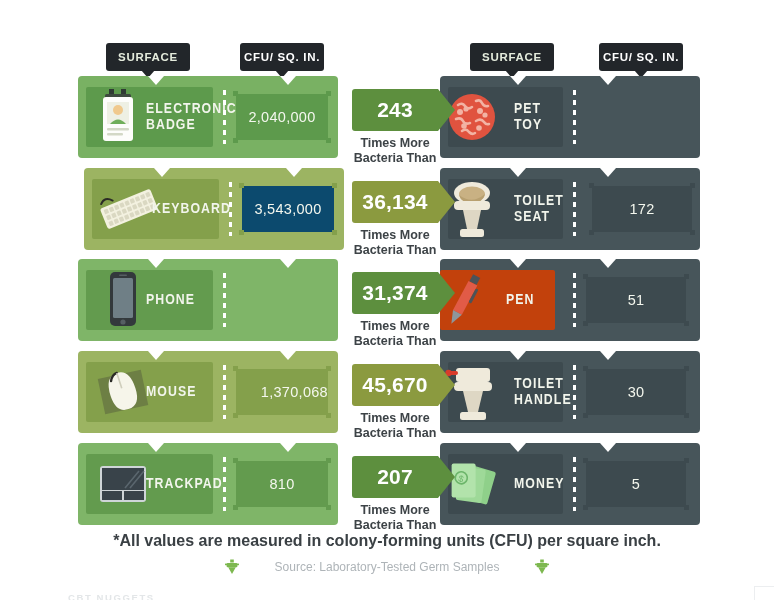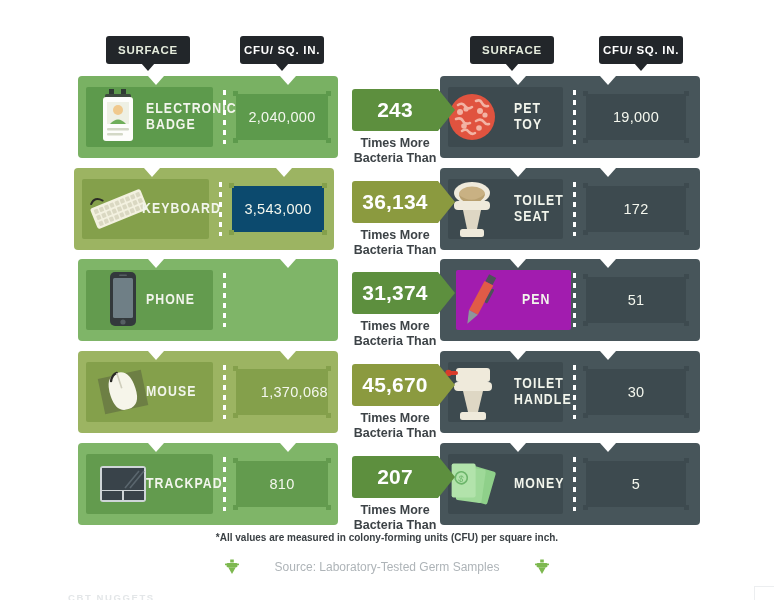--- a/index.html
+++ b/index.html
@@ -13,20 +13,21 @@
 
   
   .tab {
     position: absolute;
     background: #22262a;
     border-radius: 3px;
     height: 28px;
     display: flex; align-items: center; justify-content: center;
     font-size: 11.5px; font-weight: bold; letter-spacing: .7px;
     color: #ffffff;
+    margin-top: 7px;
   }
   .tab.surface { color: #e5ecdd; }
   .tab .nub {
     position: absolute; bottom: -7px; left: 50%; margin-left: -7px;
     width: 0; height: 0;
     border-left: 7px solid transparent;
     border-right: 7px solid transparent;
     border-top: 8px solid #22262a;
   }
 
@@ -89,21 +90,21 @@
   .arrow-num { font-size: 21px; font-weight: bold; color: #ffffff; letter-spacing: .2px; }
   .mid-cap {
     margin-top: 5px;
     font-size: 12.5px; font-weight: bold; color: #3d4347;
     line-height: 1.18; white-space: pre-line;
   }
 
   
   .footnote {
     position: absolute; width: 774px; text-align: center;
-    font-size: 10px; font-weight: bold; color: #3a4044;
+    font-size: 16px; font-weight: bold; color: #3a4044;
   }
   .sourceline {
     position: absolute; width: 774px;
     display: flex; align-items: center; justify-content: center; gap: 36px;
     font-size: 12px; color: #aeb4b8;
   }
   .brand {
     position: absolute; font-size: 9.5px; letter-spacing: 1.6px;
     color: #e3e6e8; font-weight: bold;
   }
@@ -185,37 +186,30 @@
                 <circle cx="39" cy="28" r="2.6"></circle>
              <circle cx="18" cy="39" r="2.8"></circle>
                 <circle cx="33" cy="41" r="2.8"></circle>
            </g>
             </svg>
           </div>
           <div class="label-text" style="position: absolute; left: 66px;">PET
 TOY</div>
         </div>
         <div class="dashed" style="left: 133px; top: 14px; height: 54px;"></div>
-        <div class="val-box" style="left: 146px; top: 18px; width: 100px; height: 46px; background: rgb(61, 74, 79);">
-          <span class="val-text">19,000</span>
-          <div class="corner" style="background: rgb(61, 74, 79); left: -3px; top: -3px;"></div>
-          <div class="corner" style="background: rgb(61, 74, 79); left: -3px; top: calc(100% - 2px);"></div>
-          <div class="corner" style="background: rgb(61, 74, 79); left: calc(100% - 2px); top: -3px;"></div>
-          <div class="corner" style="background: rgb(61, 74, 79); left: calc(100% - 2px); top: calc(100% - 2px);"></div>
-        </div>
       </div>
       <div class="mid" style="left: 345px; top: 89px;">
         <div class="arrow" style="background: rgb(93, 143, 62);">
           <span class="head" style="border-left: 17px solid rgb(93, 143, 62);"></span>
           <span class="arrow-num">243</span>
         </div>
         <div class="mid-cap">Times More
 Bacteria Than</div>
       </div>
-      <div class="row" style="left: 74px; top: 168px; width: 260px; height: 82px; background: rgb(156, 180, 98); padding-left: 48px;">
+      <div class="row" style="left: 84px; top: 168px; width: 260px; height: 82px; background: rgb(156, 180, 98); padding-left: 48px;">
         <div class="notch" style="left: 70px;"></div>
         <div class="notch" style="left: 202px;"></div>
         <div class="label-box" style="left: 8px; top: 11px; width: 127px; height: 60px; background: rgb(132, 160, 75);">
           <div style="position: absolute; left: 4px; top: -4px; width: 65px; height: 68px; display: flex; align-items: center; justify-content: center;">
             <svg width="52" height="60" viewBox="0 0 52 60">
               <g transform="rotate(-22 26 30)">
              <rect x="-1" y="19" width="54" height="22" rx="2.5" fill="#f3f1e0"></rect>
              <rect x="2" y="21.5" width="4.2" height="4.6" rx="0.8" fill="#dad8c2"></rect>
                 <rect x="7.6" y="21.5" width="4.2" height="4.6" rx="0.8" fill="#dad8c2"></rect>
                 <rect x="13.2" y="21.5" width="4.2" height="4.6" rx="0.8" fill="#dad8c2"></rect>
@@ -269,21 +263,21 @@
            <path d="M13 16 q13 10 26 -1 q-2 9 -13 9 q-11 0 -13 -8 z" fill="#b8a070"></path>
            <rect x="8" y="22" width="36" height="9" rx="4" fill="#efeadb"></rect>
            <path d="M17 31 L35 31 L31 50 L21 50 Z" fill="#ded7c4"></path>
            <rect x="14" y="50" width="24" height="8" rx="2.5" fill="#efeadb"></rect>
             </svg>
           </div>
           <div class="label-text" style="position: absolute; left: 66px;">TOILET
 SEAT</div>
         </div>
         <div class="dashed" style="left: 133px; top: 14px; height: 54px;"></div>
-        <div class="val-box" style="left: 146px; top: 18px; width: 100px; height: 46px; background: rgb(61, 74, 79);">
+        <div class="val-box" style="left: 152px; top: 18px; width: 100px; height: 46px; background: rgb(61, 74, 79);">
           <span class="val-text">172</span>
           <div class="corner" style="background: rgb(61, 74, 79); left: -3px; top: -3px;"></div>
           <div class="corner" style="background: rgb(61, 74, 79); left: -3px; top: calc(100% - 2px);"></div>
           <div class="corner" style="background: rgb(61, 74, 79); left: calc(100% - 2px); top: -3px;"></div>
           <div class="corner" style="background: rgb(61, 74, 79); left: calc(100% - 2px); top: calc(100% - 2px);"></div>
         </div>
       </div>
       <div class="mid" style="left: 345px; top: 181px;">
         <div class="arrow" style="background: rgb(139, 154, 63);">
           <span class="head" style="border-left: 17px solid rgb(139, 154, 63);"></span>
@@ -304,21 +298,21 @@
            <rect x="22" y="4.5" width="8" height="1.6" rx="0.8" fill="#565f63"></rect>
             </svg>
           </div>
           <div class="label-text" style="position: absolute; left: 60px;">PHONE</div>
         </div>
         <div class="dashed" style="left: 145px; top: 14px; height: 54px;"></div>
       </div>
       <div class="row" style="left: 440px; top: 259px; width: 260px; height: 82px; background: rgb(71, 85, 90);">
         <div class="notch" style="left: 70px;"></div>
         <div class="notch" style="left: 160px;"></div>
-        <div class="label-box" style="left: 16px; top: 11px; width: 115px; height: 60px; background: #a21caf;">
+        <div class="label-box" style="left: 0; top: 11px; width: 115px; height: 60px; background: #c2410c;">
           <div style="position: absolute; left: 6px; top: -4px; width: 35px; height: 68px; display: flex; align-items: center; justify-content: center;">
             <svg width="52" height="60" viewBox="0 0 52 60">
               <g transform="rotate(28 26 30)">
              <path d="M22 3 L30 3 L30 11 L22 11 Z" fill="#4c5358"></path>
              <path d="M21 11 L31 11 L31 44 L21 44 Z" fill="#e15b47"></path>
              <path d="M21 44 L31 44 L26 57 Z" fill="#8e969b"></path>
              <rect x="31" y="14" width="3" height="16" rx="1.4" fill="#4c5358"></rect>
            </g>
             </svg>
           </div>

